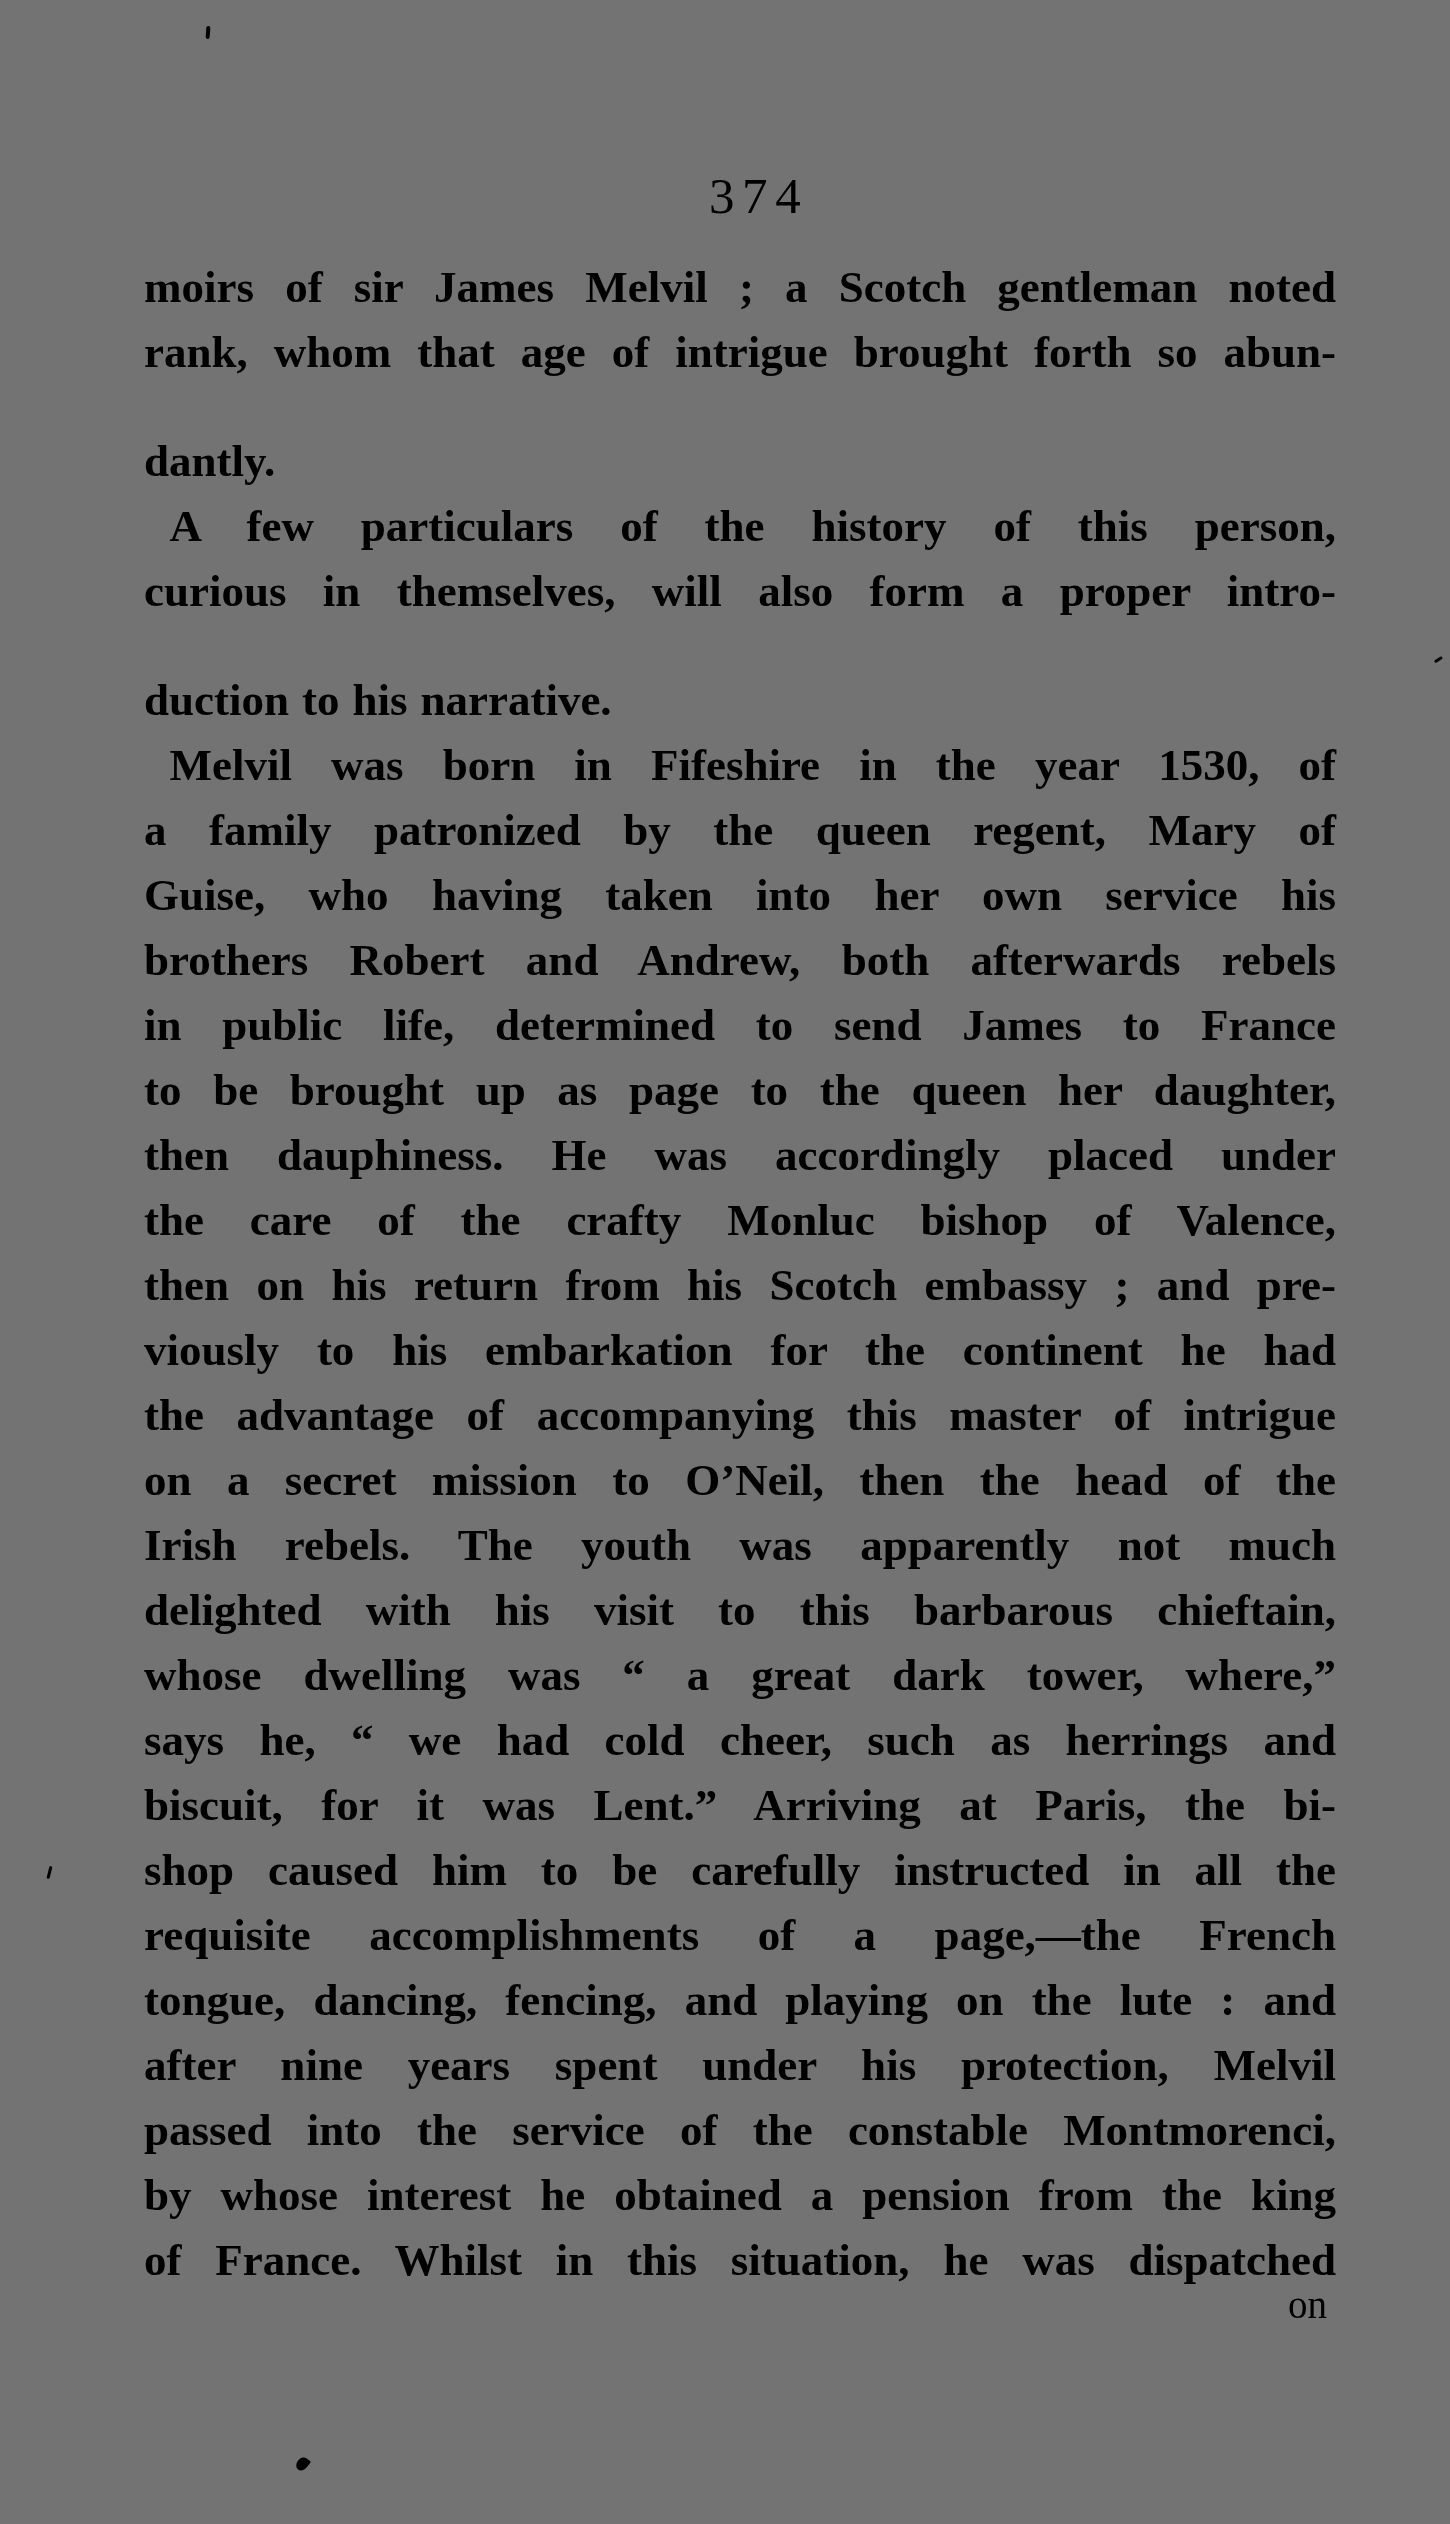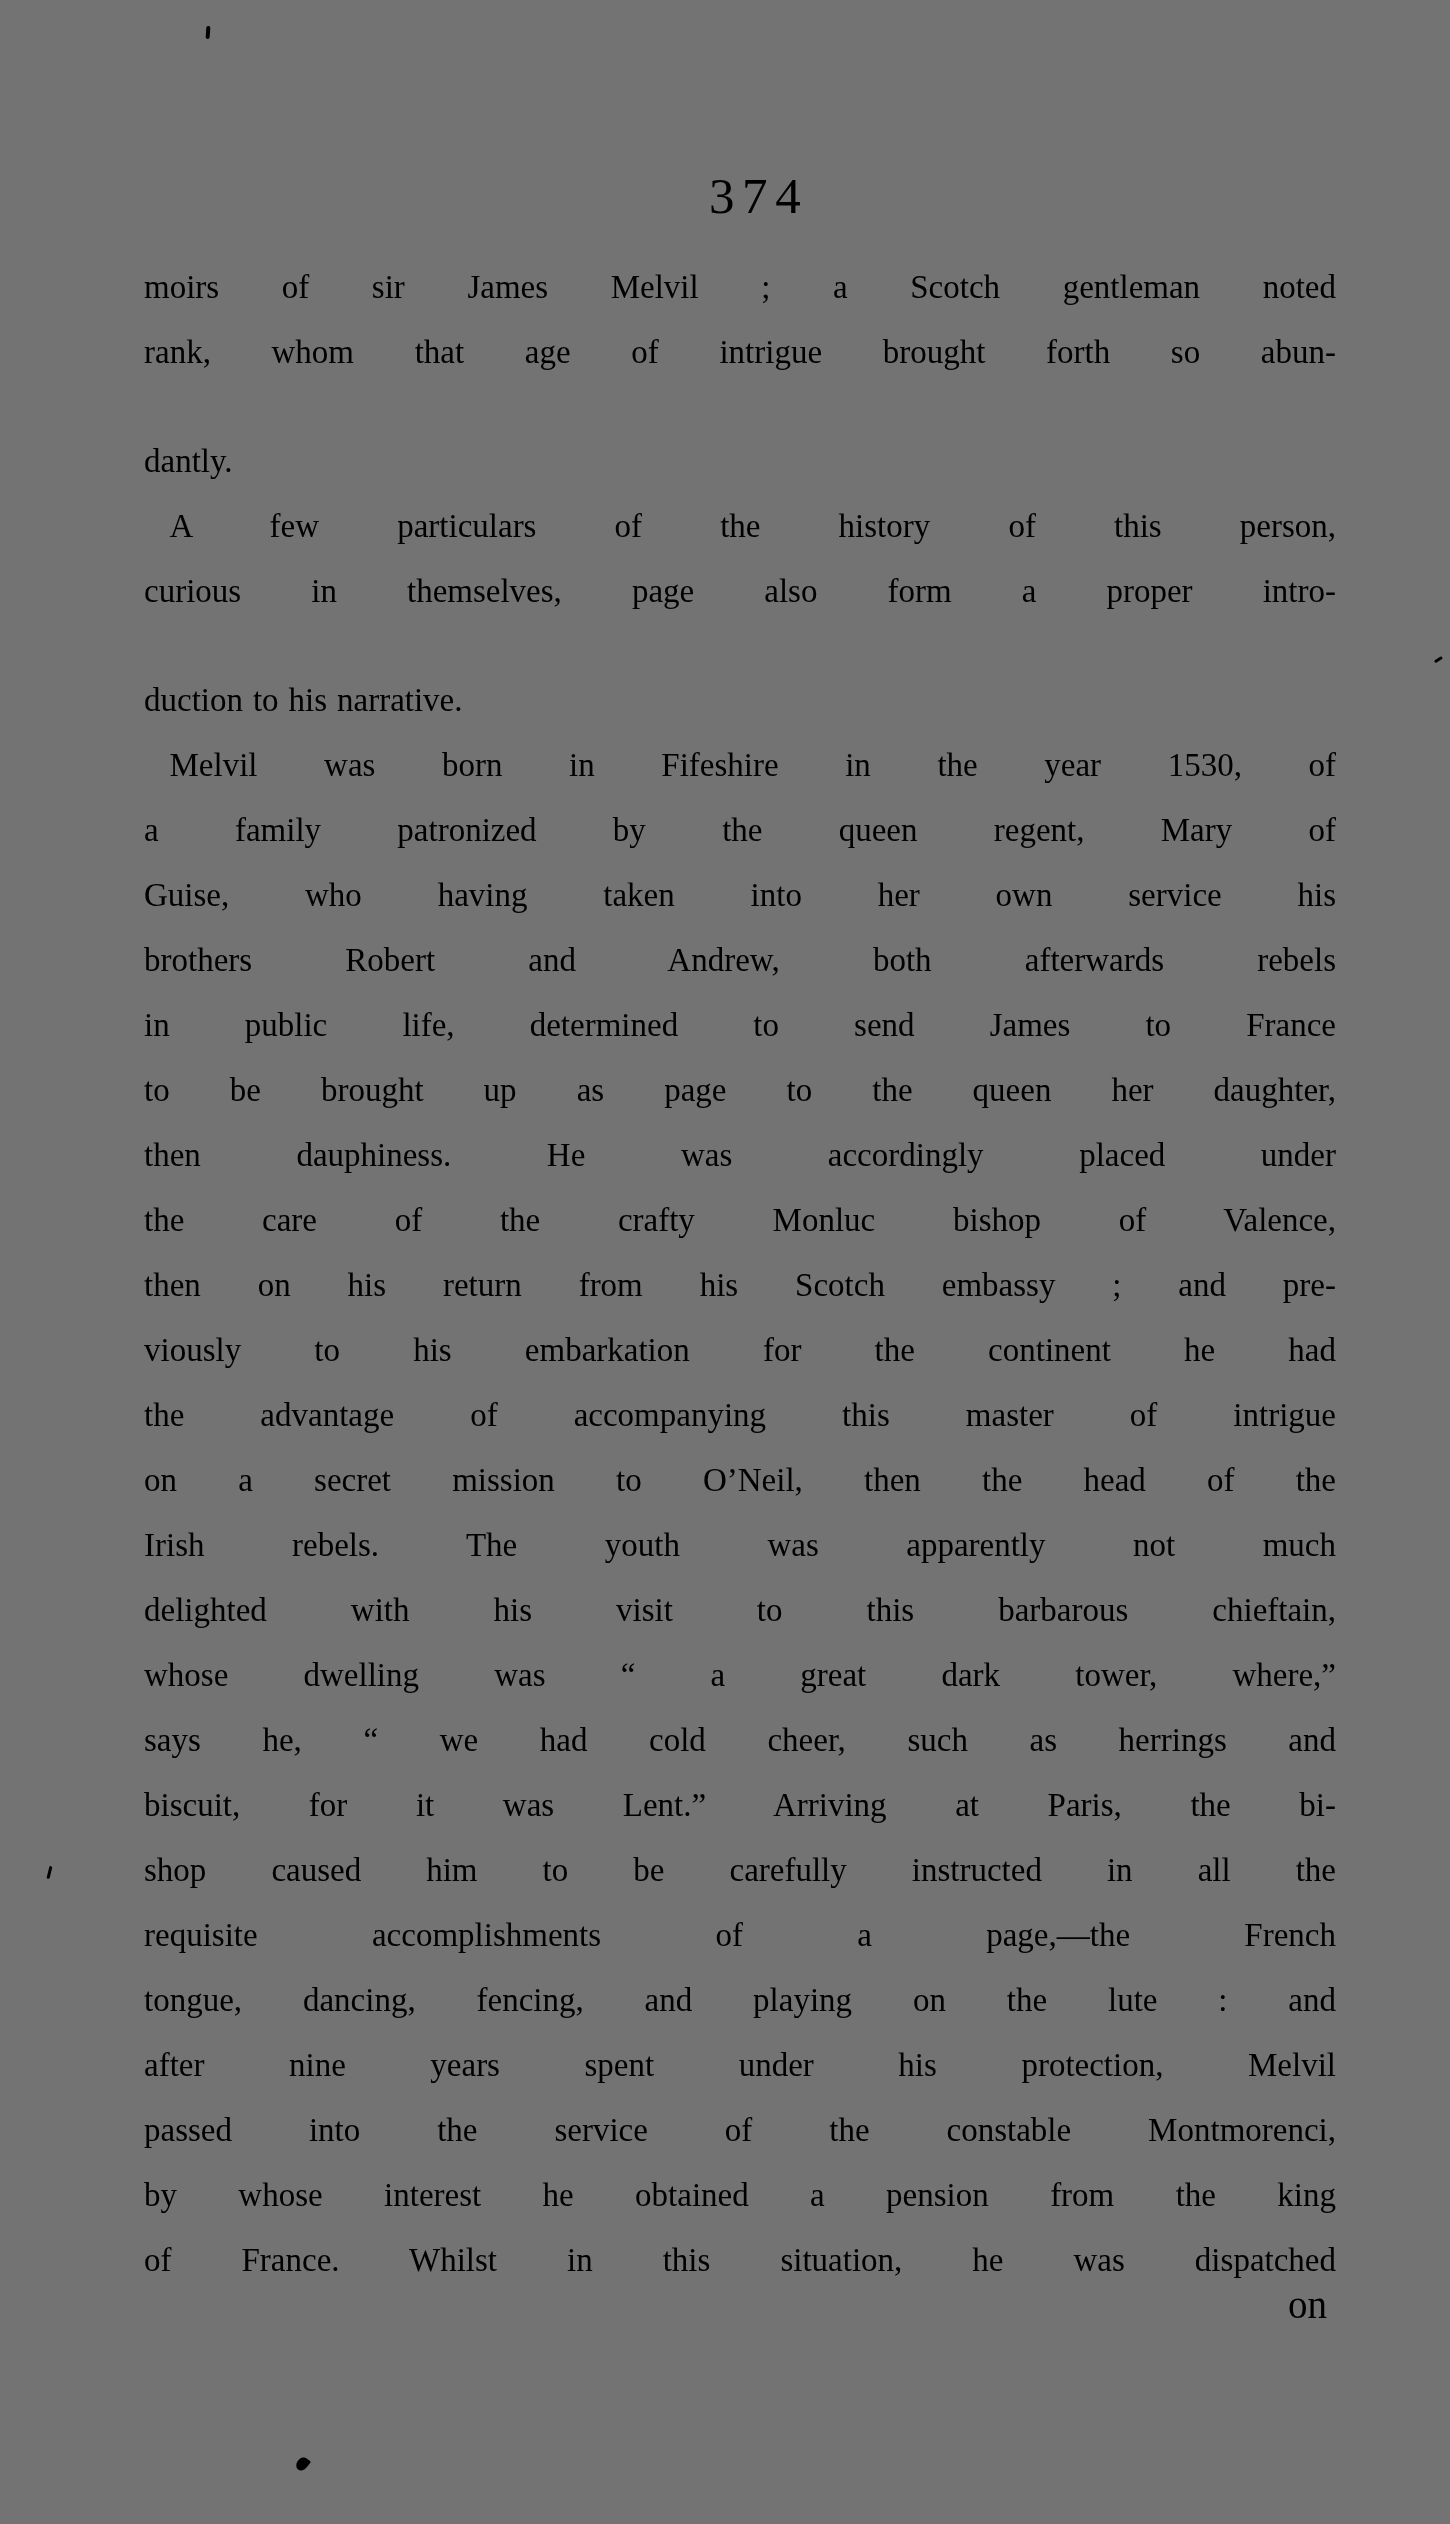--- a/index.html
+++ b/index.html
@@ -25,26 +25,27 @@
     letter-spacing: 7.6px;
     font-weight: normal;
   }
   .textblock {
     position: absolute;
     top: 255px;
     left: 144px;
     width: 1192px;
   }
   .line {
-    font-size: 33px;
+    font-size: 45px;
     line-height: 65px;
     white-space: normal;
     text-align: justify;
     text-align-last: justify;
     word-spacing: 1.7px;
+    font-weight: bold;
   }
   .line.flush {
     text-align-last: left;
     margin-top: 44px;
   }
   .line.indent {
     text-indent: 25.5px;
   }
   .catchword {
     position: absolute;
@@ -87,21 +88,21 @@
 
 <div class="page">
 
   <div class="pagenum">374</div>
 
   <div class="textblock">
       <div class="line">moirs of sir James Melvil ; a Scotch gentleman noted</div>
       <div class="line">rank, whom that age of intrigue brought forth so abun-</div>
       <div class="line flush">dantly.</div>
       <div class="line indent">A few particulars of the history of this person,</div>
-      <div class="line">curious in themselves, page also form a proper intro-</div>
+      <div class="line">curious in themselves, will also form a proper intro-</div>
       <div class="line flush">duction to his narrative.</div>
       <div class="line indent">Melvil was born in Fifeshire in the year 1530, of</div>
       <div class="line">a family patronized by the queen regent, Mary of</div>
       <div class="line">Guise, who having taken into her own service his</div>
       <div class="line">brothers Robert and Andrew, both afterwards rebels</div>
       <div class="line">in public life, determined to send James to France</div>
       <div class="line">to be brought up as page to the queen her daughter,</div>
       <div class="line">then dauphiness.  He was accordingly placed under</div>
       <div class="line">the care of the crafty Monluc bishop of Valence,</div>
       <div class="line">then on his return from his Scotch embassy ; and pre-</div>

